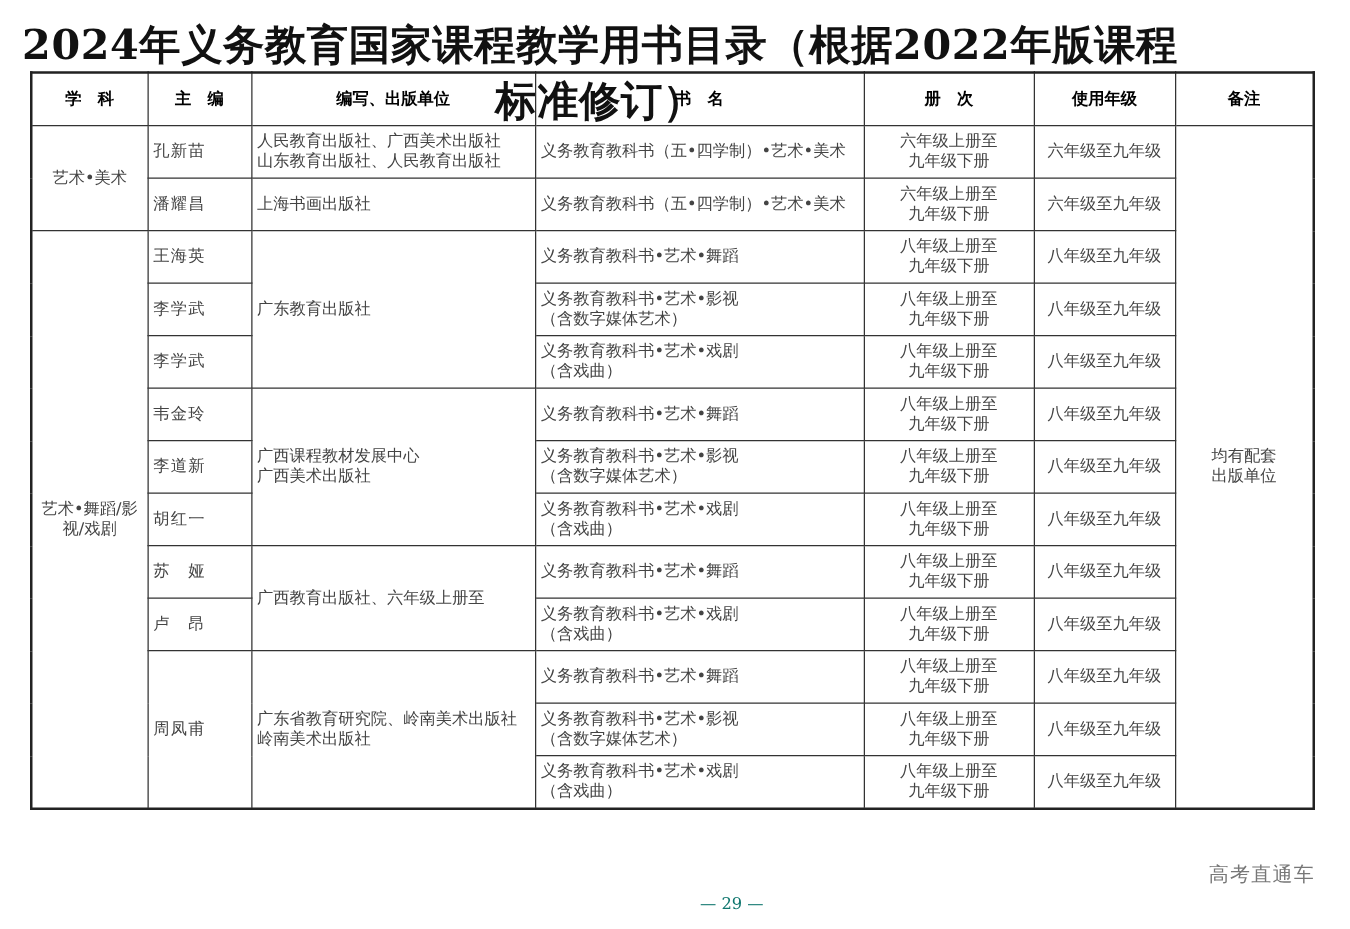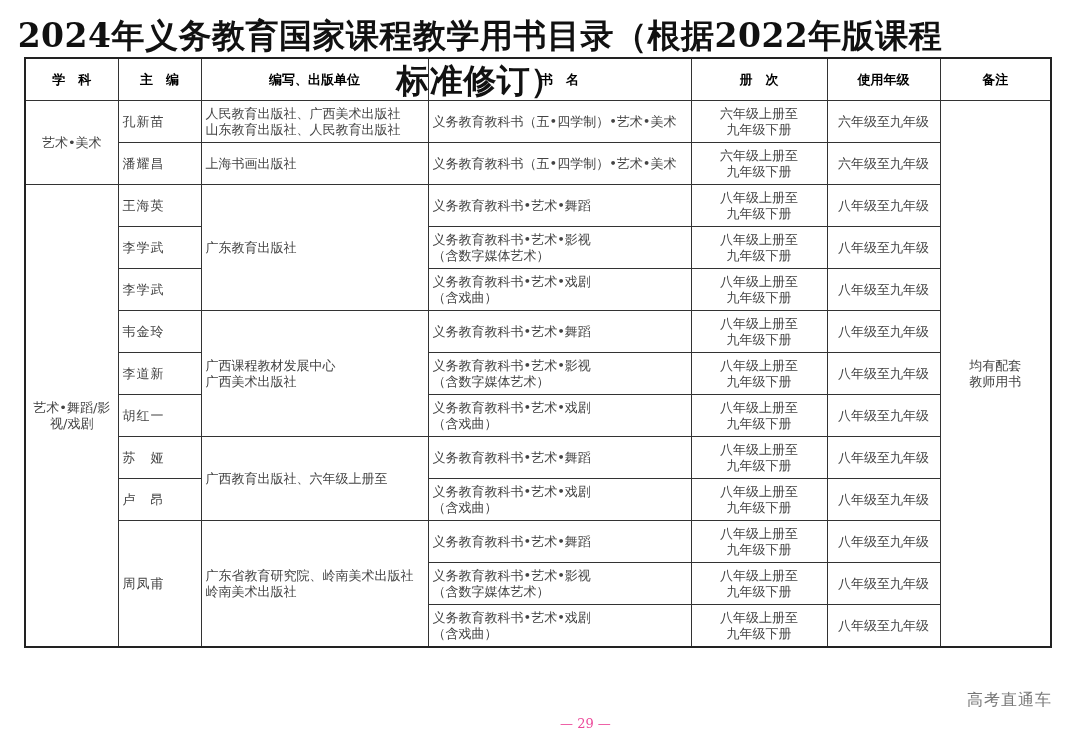--- a/index.html
+++ b/index.html
@@ -43,21 +43,21 @@
   }
   .pre { white-space: pre-line; }
   .editor { text-align: left; letter-spacing: 1px; }
   .footer-watermark {
     position: absolute; right: 28px; top: 690px;
     font-family: "DejaVu Sans", "Liberation Sans", sans-serif;
     font-size: 16px; color: #777; letter-spacing: 1px;
   }
   .page-number {
     position: absolute; left: 560px; top: 716px;
-    font-size: 13px; color: #ec4899;
+    font-size: 13px; color: #0f766e;
   }
 </style>
 </head>
 <body>
 
 <div class="title">2024年义务教育国家课程教学用书目录（根据2022年版课程标准修订）</div>
 
 <table class="catalog">
   <colgroup>
     <col style="width:93px">
@@ -84,21 +84,21 @@
     <tr class="body-row">
       <td class="subject" rowspan="2">艺术•美术</td>
       <td class="editor">孔新苗</td>
       <td class="l pre">人民教育出版社、广西美术出版社
 山东教育出版社、人民教育出版社</td>
       <td class="l pre">义务教育教科书（五•四学制）•艺术•美术</td>
       <td class="c pre">六年级上册至
 九年级下册</td>
       <td class="c">六年级至九年级</td>
       <td class="c pre" rowspan="15">均有配套
-教师用书</td>
+出版单位</td>
     </tr>
     <tr class="body-row">
       <td class="editor">潘耀昌</td>
       <td class="l pre">上海书画出版社</td>
       <td class="l pre">义务教育教科书（五•四学制）•艺术•美术</td>
       <td class="c pre">六年级上册至
 九年级下册</td>
       <td class="c">六年级至九年级</td>
     </tr>
 

